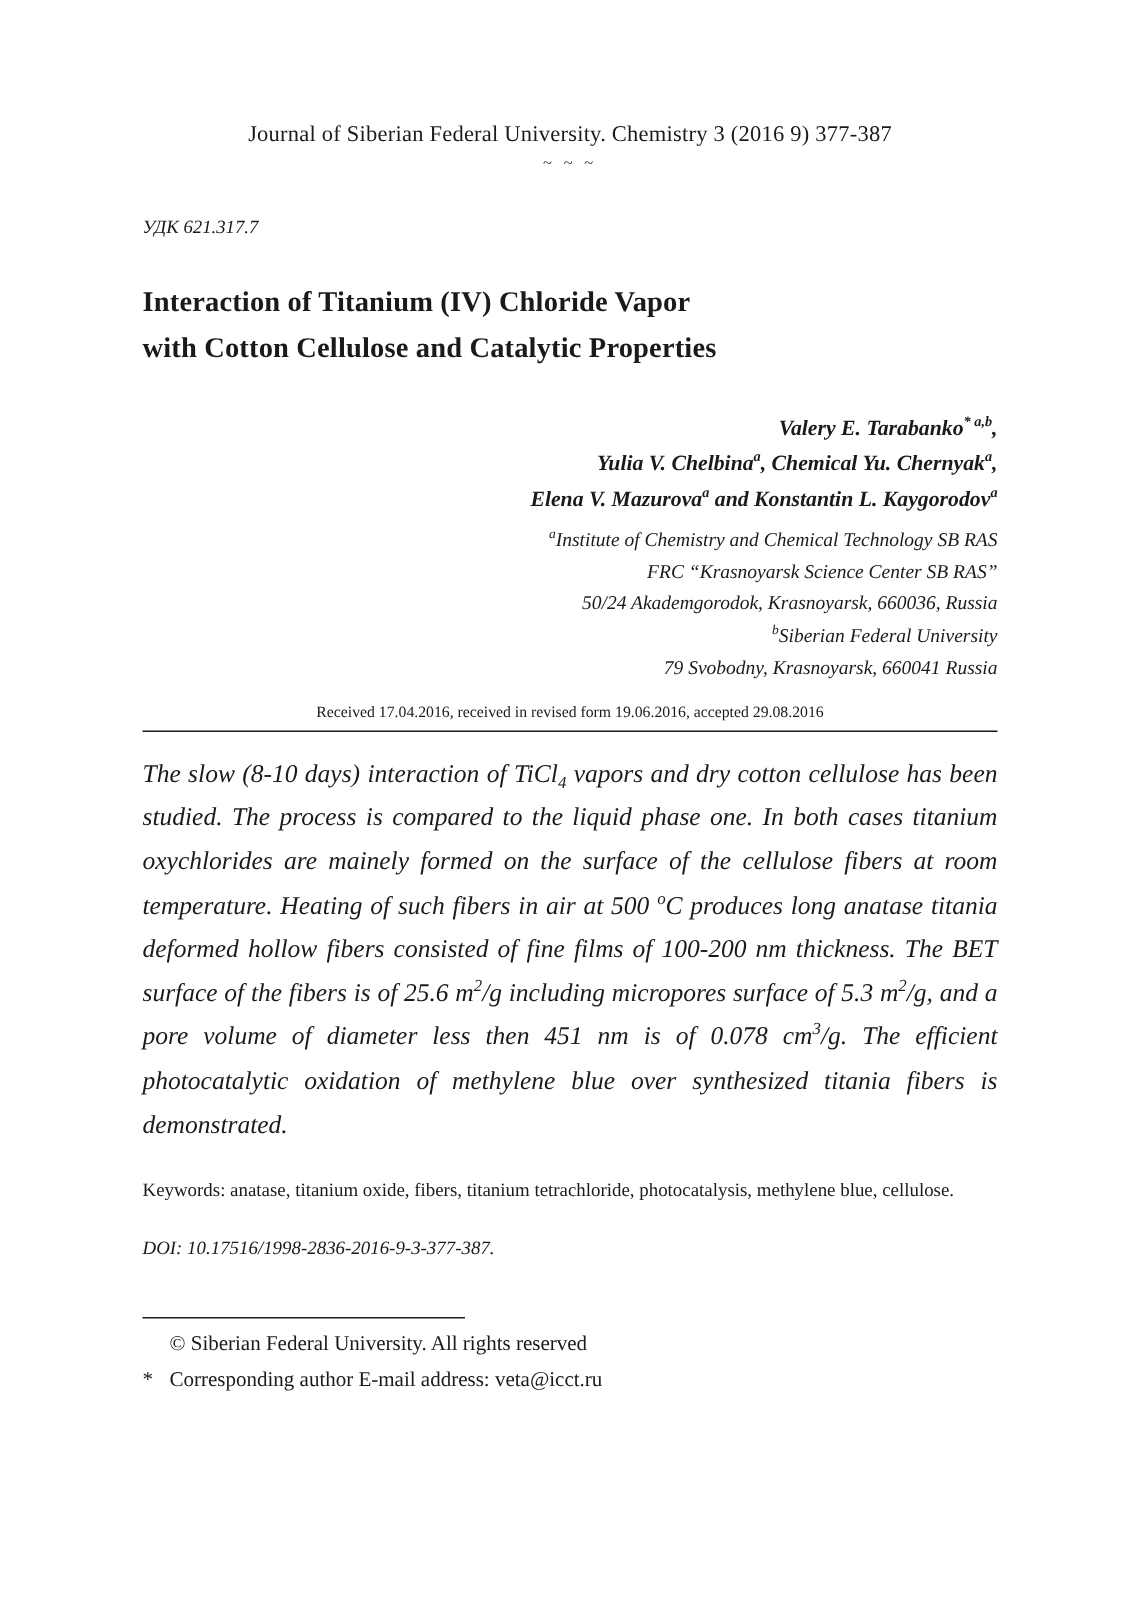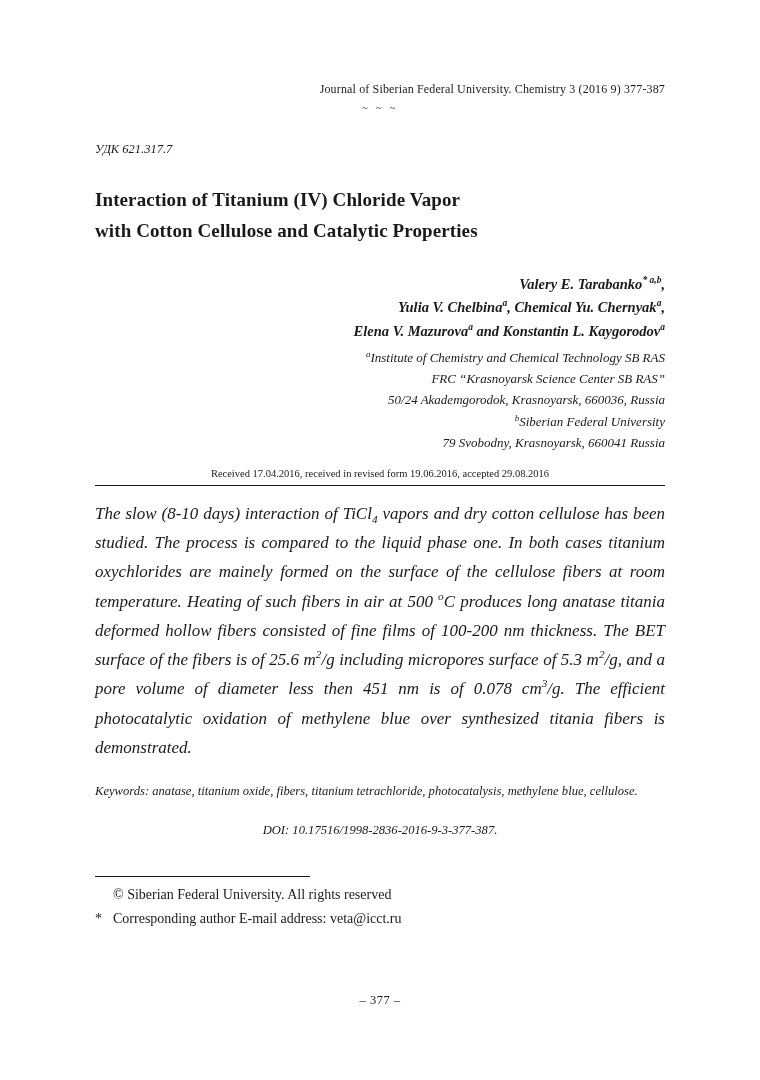--- a/index.html
+++ b/index.html
@@ -19,22 +19,22 @@
     position: absolute;
     left: 0; top: 0;
     width: 760px;
     height: 1080px;
     box-sizing: border-box;
     padding: 0 95px;
   }
 
   
   .running-head {
-    text-align: right;
-    font-size: 12px;
+    text-align: center;
+    font-size: 15px;
     letter-spacing: 0.15px;
     margin-top: 82px;
   }
   .tilde-row {
     text-align: center;
     font-size: 11px;
     letter-spacing: 2.5px;
     color: #333;
     margin-top: 4px;
   }
@@ -94,29 +94,27 @@
   .abstract {
     margin-top: 13px;
     font-size: 17px;
     font-style: italic;
     line-height: 1.72;
     text-align: justify;
   }
   .keywords {
     margin-top: 19px;
     font-size: 12.6px;
-    font-style: italic;
     line-height: 1.72;
     text-align: justify;
   }
   .doi {
     margin-top: 20px;
     font-size: 12.6px;
     font-style: italic;
-    text-align: center;
   }
   sup { vertical-align: super; font-size: 66%; line-height: 0; }
   sub { vertical-align: sub; font-size: 66%; line-height: 0; }
 
   
   .footnote-wrap {
     margin-top: 38px;
   }
   .footnote-rule {
     width: 215px;
@@ -188,15 +186,14 @@
 
   <div class="footnote-wrap">
     <hr class="footnote-rule">
     <div class="footnote copyright">© Siberian Federal University. All rights reserved</div>
     <div class="footnote">
       <span class="marker">*</span>
       <span>Corresponding author E-mail address: veta@icct.ru</span>
     </div>
   </div>
 
-  <div class="page-number">– 377 –</div>
 
 </div>
 
 </body></html>

